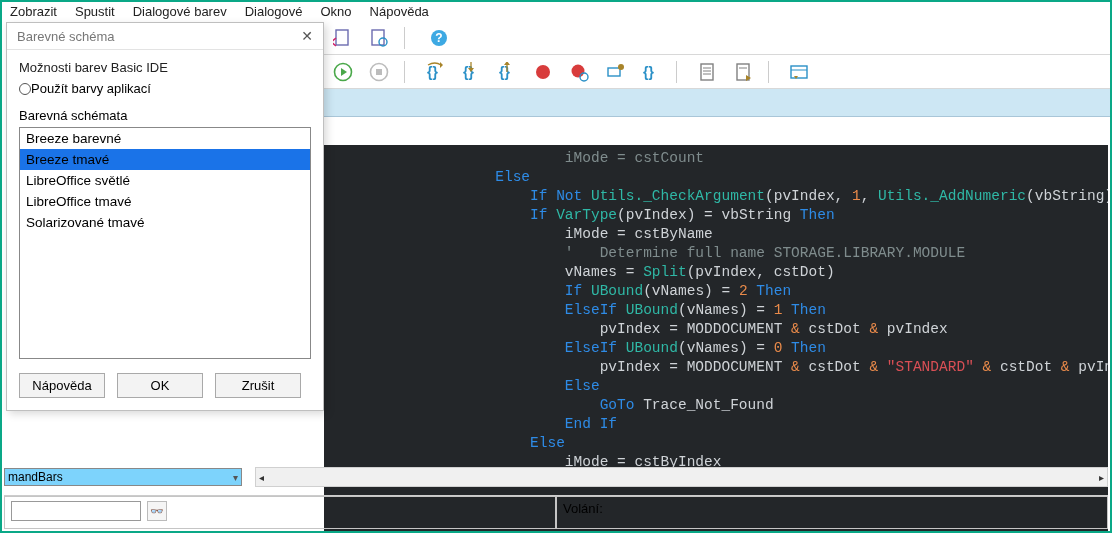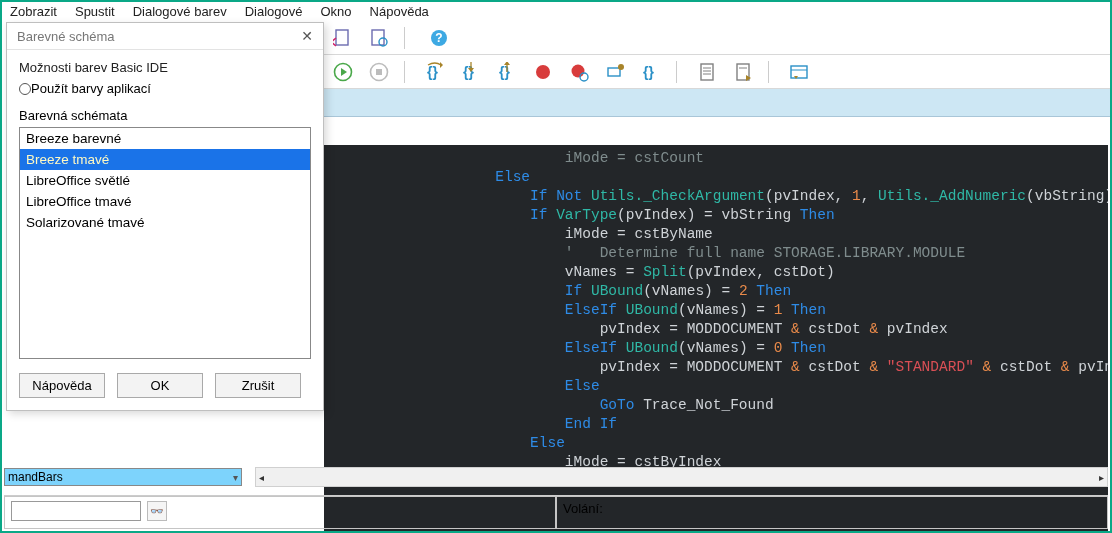--- a/index.html
+++ b/index.html
@@ -115,21 +115,21 @@
     height: 232px;
     overflow-y: auto;
     font-size: 13.5px;
   }
   .scheme-item {
     padding: 3px 6px;
     cursor: default;
   }
   .scheme-item.selected {
     background: #1a73e8;
-    color: #fef9c3;
+    color: #000000;
   }
   .dlg-buttons {
     display: flex;
     gap: 12px;
     margin-top: 14px;
   }
   .dlg-btn {
     flex: 0 0 auto;
     min-width: 86px;
     padding: 4px 8px;

